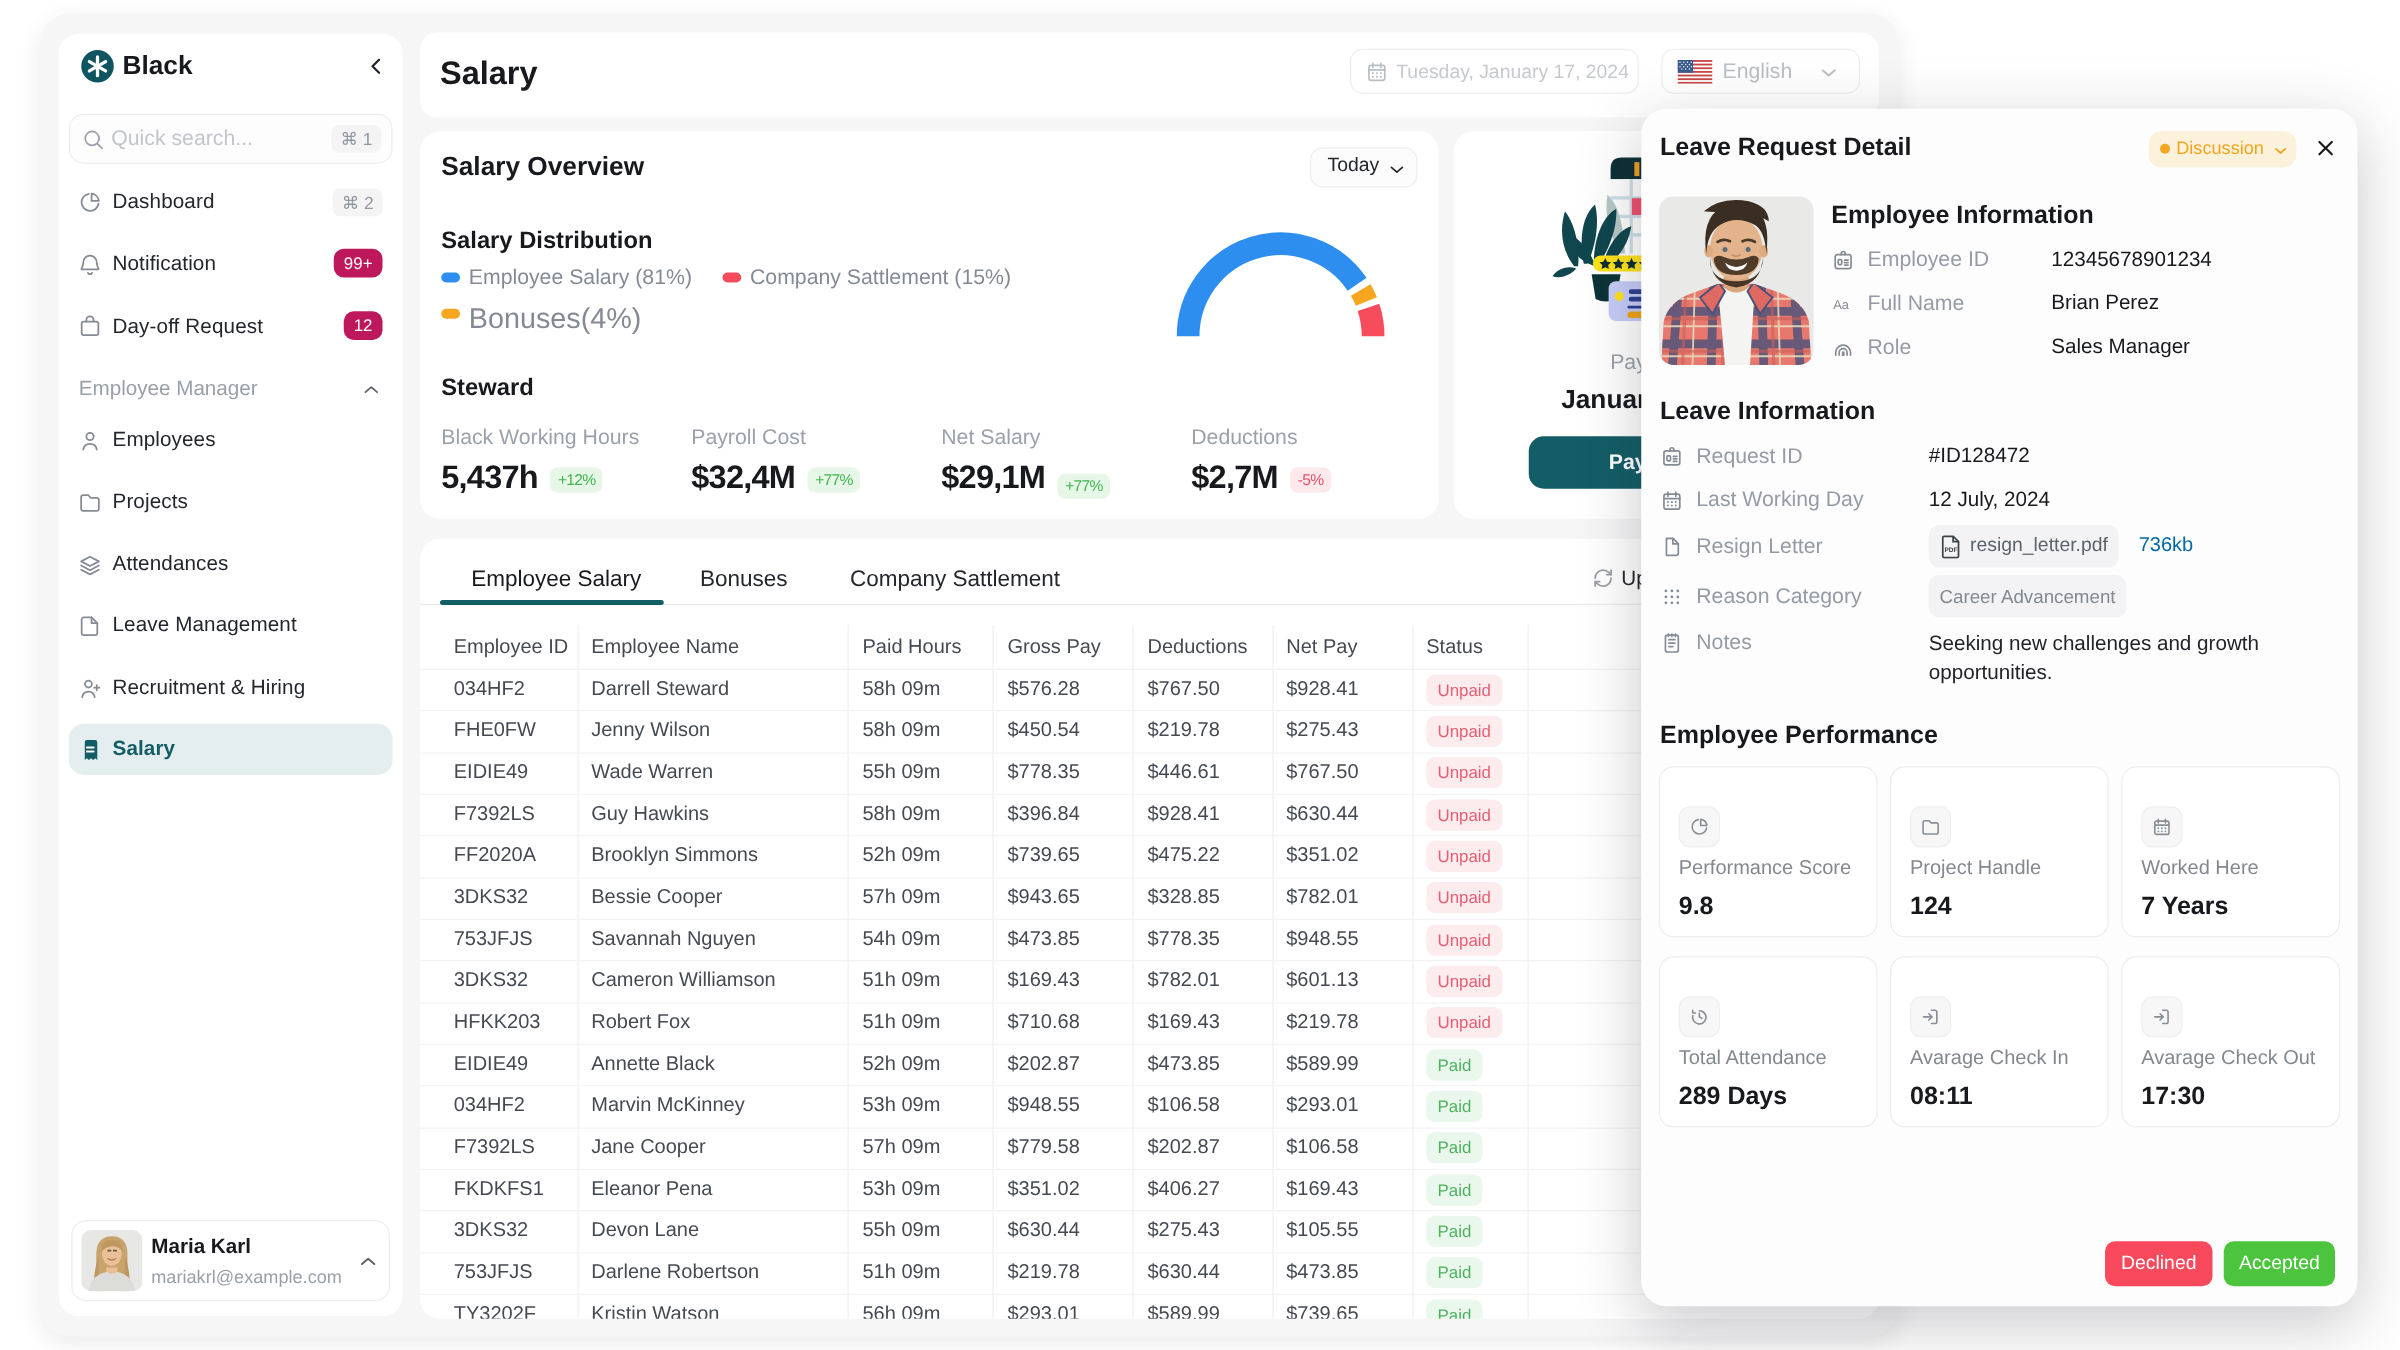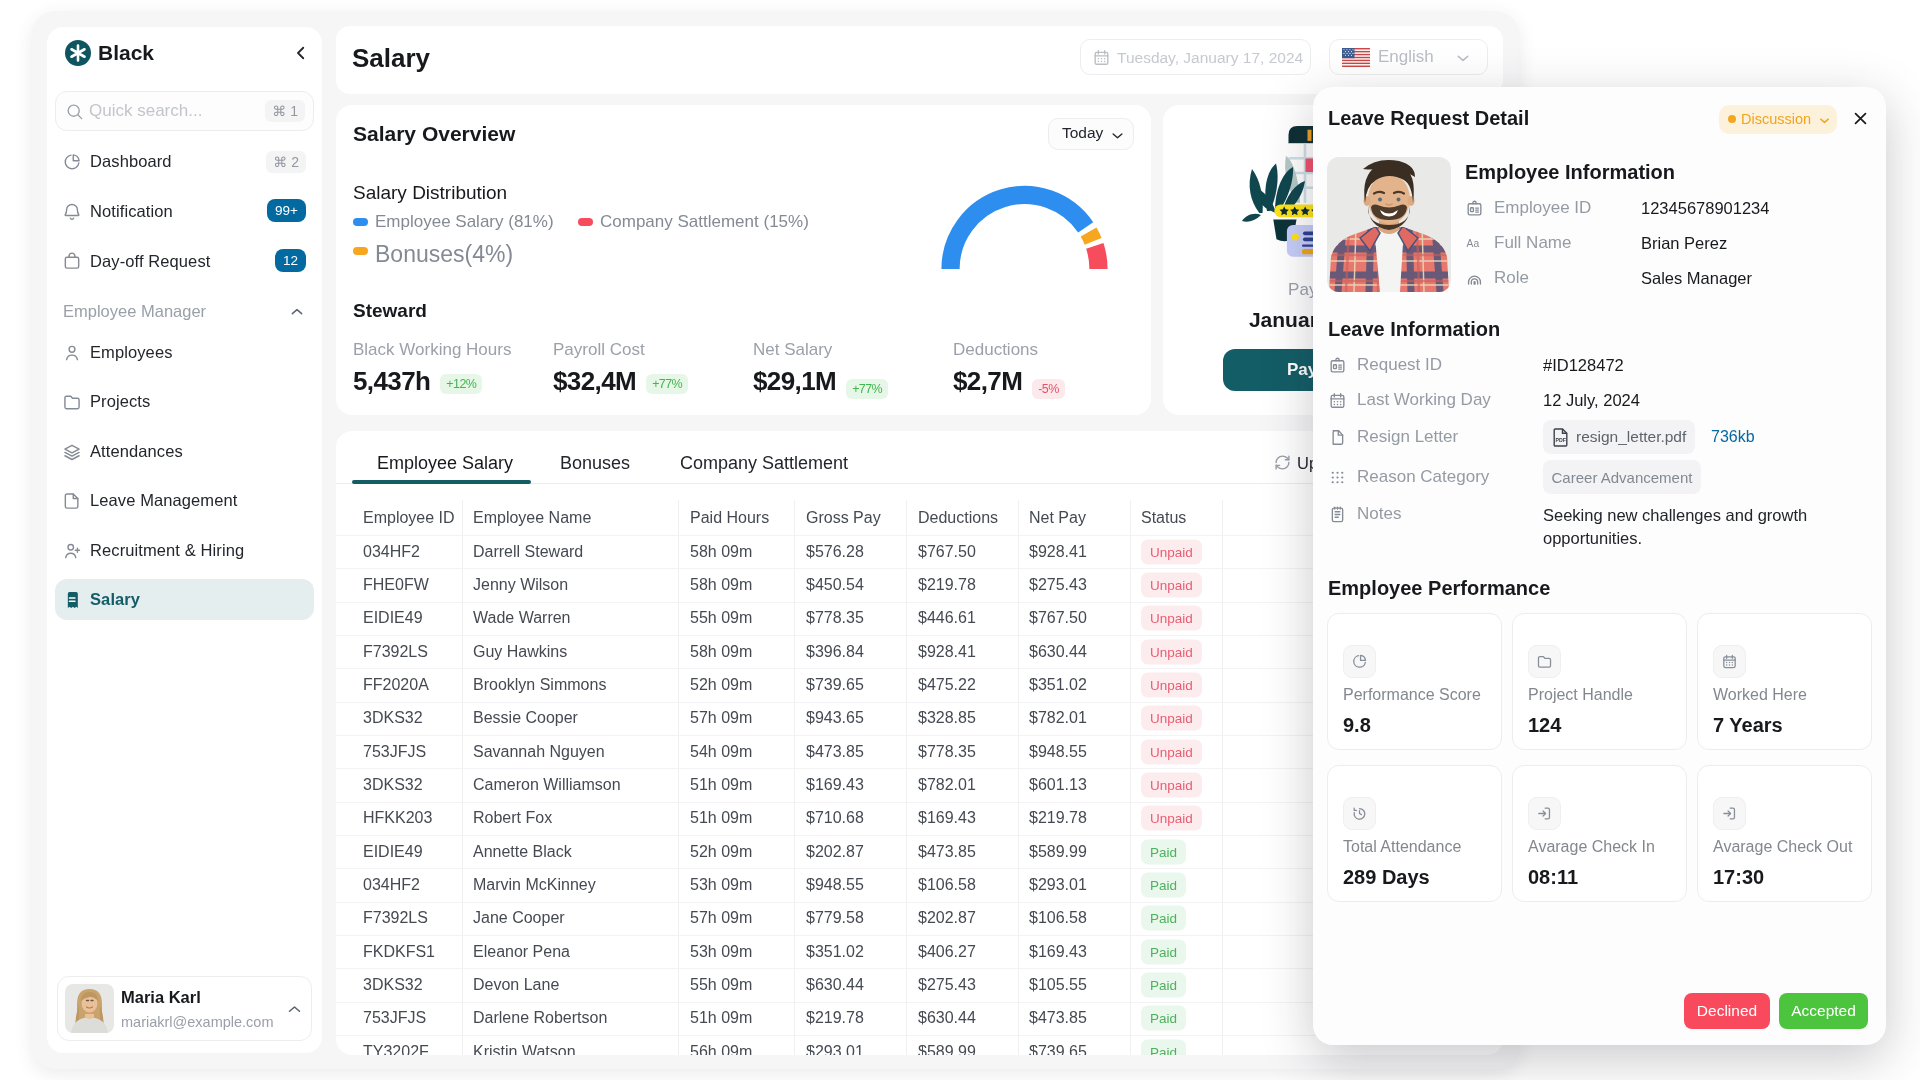--- a/index.html
+++ b/index.html
@@ -1,21 +1,21 @@
 <!DOCTYPE html>
 <html><head><meta charset="utf-8"><style>
 *{margin:0;padding:0;box-sizing:border-box}
 html,body{width:1920px;height:1080px;background:#fff;font-family:"Liberation Sans",sans-serif;overflow:hidden;position:relative}
 .abs{position:absolute}
 #app{position:absolute;left:32px;top:11px;width:1487px;height:1058px;background:#f6f6f7;border-radius:24px;box-shadow:0 5px 18px rgba(60,60,70,.10)}
 .card{position:absolute;background:#fff;border-radius:16px}
 .mi{position:absolute;left:8px;width:259px;height:41px;display:flex;align-items:center}
 .mic{width:20px;height:20px;margin-left:7px;display:flex;align-items:center;justify-content:center}
 .mlab{margin-left:8px;font-size:16.5px;color:#23262c;letter-spacing:.1px}
-.badge{position:absolute;right:8px;background:#0369a1;color:#fff;font-size:13.5px;border-radius:8px;padding:4px 8px;font-weight:500}
+.badge{position:absolute;right:8px;background:#be185d;color:#fff;font-size:13.5px;border-radius:8px;padding:4px 8px;font-weight:500}
 .kchip{position:absolute;right:8px;background:#f4f4f5;color:#9298a1;font-size:14px;border-radius:6px;padding:3px 7px}
 .gray{color:#9aa0a9}
 .vline{position:absolute;top:500px;bottom:0;width:1px;background:#f0f0f2}
 .hline{position:absolute;left:0px;right:0px;height:1px;background:#f3f3f5}
 .cell{position:absolute;font-size:16px;color:#454a52;transform:translateY(-50%)}
 .pill{position:absolute;transform:translateY(-50%);font-size:13.5px;border-radius:7px;padding:5px 9px}
 .unpaid{background:#fdecee;color:#e85d72}
 .paid{background:#eaf7ec;color:#4db25d}
 .mrow-l{position:absolute;display:flex;align-items:center;transform:translateY(-50%);color:#959ba4;font-size:17px}
 .mrow-l svg{margin-right:10px}
@@ -211,41 +211,41 @@
     </div>
 </div>
 <div class="card" style="left:336px;top:105px;width:815px;height:310px">
 <div class="abs" style="left:17px;top:17px;font-size:21px;font-weight:700;color:#17191d">Salary Overview</div>
 <div class="abs" style="left:712px;top:13px;width:86px;height:32px;border:1px solid #ededef;border-radius:10px;background:#fcfcfd">
       <span class="abs" style="left:13px;top:5px;font-size:15.5px;color:#23262c">Today</span>
       <svg class="abs" style="left:61px;top:9px" width="15" height="15" viewBox="0 0 24 24" fill="none" stroke="#23262c" stroke-width="2.2" stroke-linecap="round" stroke-linejoin="round">
         <path d="M5 9.5l7 6 7-6"></path>
       </svg>
     </div>
-<div class="abs" style="left:17px;top:77px;font-size:19px;font-weight:400;color:#17191d">Salary Distribution</div>
+<div class="abs" style="left:17px;top:77px;font-size:19px;font-weight:700;color:#17191d">Salary Distribution</div>
 <div class="abs" style="left:17px;top:113px;width:15px;height:8px;border-radius:4px;background:#2d8ef0"></div>
 <div class="abs" style="left:39px;top:107px;font-size:17px;color:#848a94">Employee Salary (81%)</div>
 <div class="abs" style="left:242px;top:113px;width:15px;height:8px;border-radius:4px;background:#f64c5c"></div>
 <div class="abs" style="left:264px;top:107px;font-size:17px;color:#848a94">Company Sattlement (15%)</div>
 <div class="abs" style="left:17px;top:142px;width:15px;height:8px;border-radius:4px;background:#f6a71f"></div>
 <div class="abs" style="left:39px;top:136px;font-size:23px;color:#848a94">Bonuses(4%)</div>
 <svg class="abs" style="left:595px;top:70px" width="186" height="100" viewBox="0 0 186 100">
       <path d="M 19.50 94.00 A 74 74 0 0 1 154.70 52.41" fill="none" stroke="#2d8ef0" stroke-width="18.2"></path>
       <path d="M 157.59 57.00 A 74 74 0 0 1 162.11 66.28" fill="none" stroke="#f6a71f" stroke-width="18.2"></path>
       <path d="M 163.80 70.89 A 74 74 0 0 1 167.50 94.00" fill="none" stroke="#f64c5c" stroke-width="18.2"></path>
     </svg>
 <div class="abs" style="left:17px;top:195px;font-size:19px;font-weight:700;color:#17191d">Steward</div>
 <div class="abs" style="left:17px;top:235px;font-size:17px;color:#9ba1aa">Black Working Hours</div>
 <div class="abs" style="left:17px;top:261px;font-size:26px;font-weight:700;color:#17191d;letter-spacing:-0.6px;display:flex;align-items:center">5,437h<span style="font-size:12.5px;font-weight:500;background:#e6f6e7;color:#41b64e;border-radius:6px;padding:3px 6px;margin-left:10px;transform:translateY(2px)">+12%</span></div>
 <div class="abs" style="left:217px;top:235px;font-size:17px;color:#9ba1aa">Payroll Cost</div>
 <div class="abs" style="left:217px;top:261px;font-size:26px;font-weight:700;color:#17191d;letter-spacing:-0.6px;display:flex;align-items:center">$32,4M<span style="font-size:12.5px;font-weight:500;background:#e6f6e7;color:#41b64e;border-radius:6px;padding:3px 6px;margin-left:10px;transform:translateY(2px)">+77%</span></div>
 <div class="abs" style="left:417px;top:235px;font-size:17px;color:#9ba1aa">Net Salary</div>
 <div class="abs" style="left:417px;top:261px;font-size:26px;font-weight:700;color:#17191d;letter-spacing:-0.6px;display:flex;align-items:flex-end">$29,1M<span style="font-size:12.5px;font-weight:500;background:#e6f6e7;color:#41b64e;border-radius:6px;padding:3px 6px;margin-left:10px;transform:translateY(2px)">+77%</span></div>
 <div class="abs" style="left:617px;top:235px;font-size:17px;color:#9ba1aa">Deductions</div>
-<div class="abs" style="left:617px;top:261px;font-size:26px;font-weight:700;color:#17191d;letter-spacing:-0.6px;display:flex;align-items:flex-end">$2,7M<span style="font-size:12.5px;font-weight:500;background:#fce9ec;color:#e8506a;border-radius:6px;padding:3px 6px;margin-left:10px;transform:translateY(2px)">-5%</span></div>
+<div class="abs" style="left:617px;top:261px;font-size:26px;font-weight:700;color:#17191d;letter-spacing:-0.6px;display:flex;align-items:center">$2,7M<span style="font-size:12.5px;font-weight:500;background:#fce9ec;color:#e8506a;border-radius:6px;padding:3px 6px;margin-left:10px;transform:translateY(2px)">-5%</span></div>
 </div>
 <div class="card" style="left:1163px;top:105px;width:340px;height:310px;overflow:hidden">
 <svg class="abs" style="left:0px;top:0px" width="220" height="160" viewBox="0 0 220 160">
 <path d="M125.5 38.4 L125.5 30 q0 -9 9 -9 L200 21 L200 38.4 Z" fill="#0d2f35"></path>
 <rect x="144.5" y="24.7" width="4" height="11.2" fill="#ef9f24"></rect>
 <rect x="125.5" y="38.4" width="74.5" height="59.4" fill="#fff"></rect>
 <g stroke="#cfe0e6" stroke-width="2.6" fill="none">
         <path d="M125.5 53.2h74.5M125.5 68h74.5M125.5 82.8h74.5M142 38.4v59.4M159 38.4v59.4M176 38.4v59.4"></path>
       </g>
 <rect x="142.5" y="53.5" width="16" height="13.5" fill="#f2506e"></rect>

